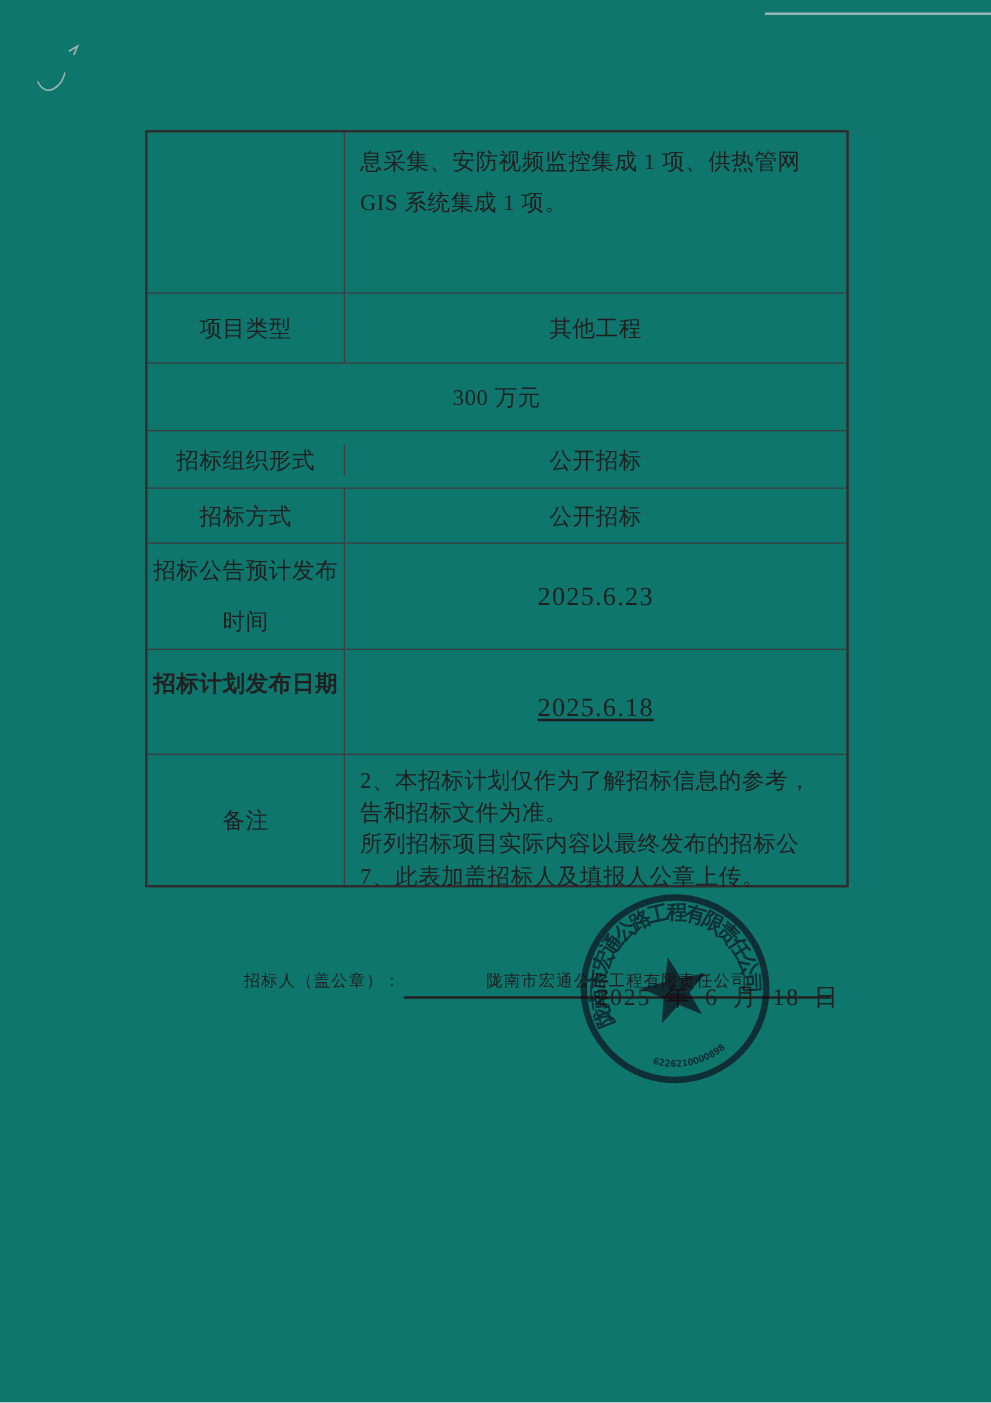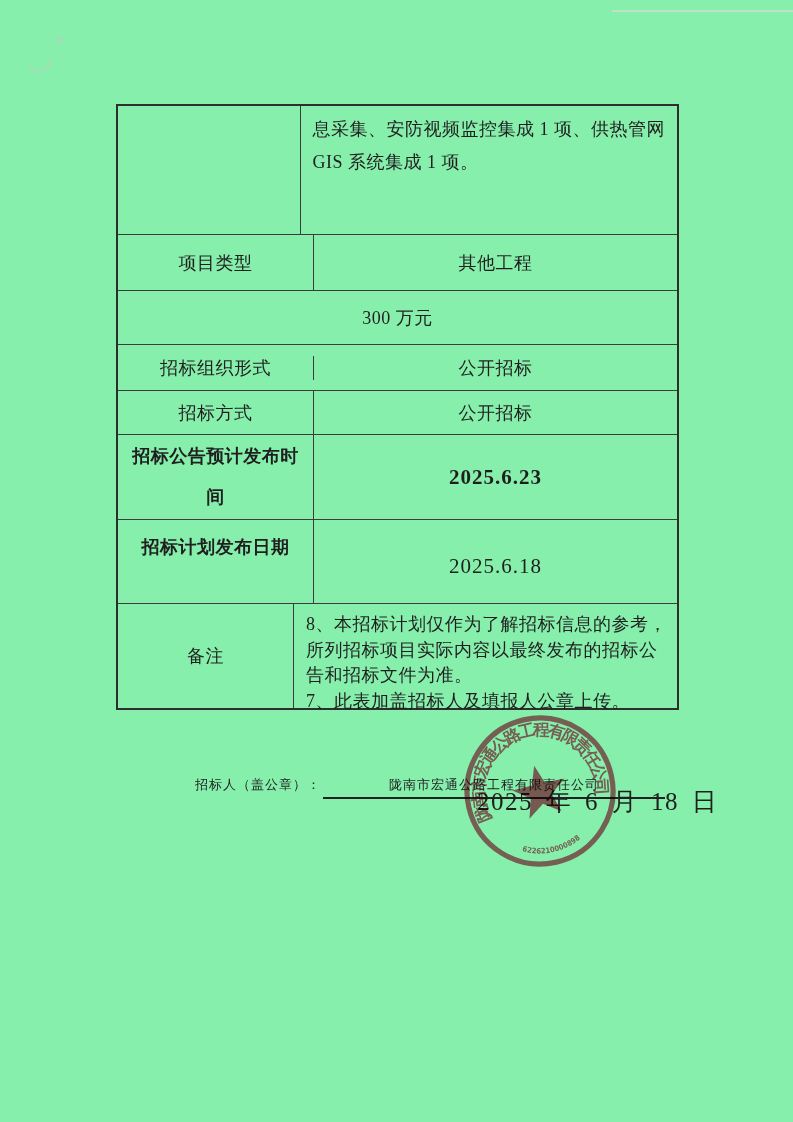--- a/index.html
+++ b/index.html
@@ -2,62 +2,62 @@
 <html><head>
 <meta charset="utf-8">
 <style>
   * { margin:0; padding:0; box-sizing:border-box; }
   html,body { background:#ffffff; }
   body {
     width:793px; height:1122px; position:relative; overflow:hidden;
     font-family:"Liberation Serif","DejaVu Serif",serif;
     color:#1f1f1f;
   }
-  .page { position:absolute; inset:0; background:#86efac; }
+  .page { position:absolute; inset:0; background:#0f766e; }
 
   
   .scan-line-top { position:absolute; top:10px; left:612px; width:181px; height:2px;
                    background:#dadad6; opacity:.65; }
   .pencil-marks { position:absolute; left:10px; top:25px; }
 
   
   .tbl { position:absolute; left:116px; top:104px; width:563px; height:606px;
          border:2px solid #2e2e2e; background:transparent; }
   .row { display:flex; border-top:1px solid #3c3c3c; }
   .row:first-child { border-top:none; }
-  .c-label { width:196px; border-right:1px solid #3c3c3c;
+  .c-label { width:158px; border-right:1px solid #3c3c3c;
              display:flex; align-items:center; justify-content:center;
              text-align:center; font-size:18px; letter-spacing:.5px; }
   .c-value { flex:1; display:flex; align-items:center; justify-content:center;
              font-size:18px; letter-spacing:.5px; }
   .r0 { height:128px; }
   .r1 { height:56px; }
   .r2 { height:54px; }
   .r3 { height:46px;align-items:center; }
   .r4 { height:44px; }
-  .r5 { height:85px;font-weight:bold; }
+  .r5 { height:85px; }
   .r6 { height:84px; }
   .r7 { height:105px; }
 
   .r0 .c-value { align-items:flex-start; justify-content:flex-start;
                  padding:7px 12px 0 12px; display:block; line-height:33px; }
   .r5 .c-label span { display:inline-block; width:172px; line-height:41px; }
   .r6 .c-label { align-items:flex-start; padding-top:15px;font-weight:bold; }
-  .r6 .c-value { align-items:flex-start; padding-top:34px; }
+  .r6 .c-value { align-items:flex-start; padding-top:34px;text-decoration:underline; }
   .r5 .c-value, .r6 .c-value { font-size:21px; letter-spacing:1px; }
   .r7 .c-value { align-items:flex-start; justify-content:flex-start;
                  padding:8px 10px 0 12px; display:block; line-height:25.5px; }
   .line { white-space:nowrap; }
 
   
   .sig-row { position:absolute; left:195px; top:776px; font-size:13px;
              letter-spacing:1px; white-space:nowrap; }
   .sig-blank { display:inline-block; width:342px; text-align:center;
                border-bottom:2px solid #222; padding-bottom:3px; margin-left:2px; }
-  .date-row { position:absolute; left:477px; top:785px; font-size:25px;
+  .date-row { position:absolute; left:477px; top:785px; font-size:19px;
               letter-spacing:1.5px; word-spacing:5px; white-space:nowrap; }
 
   
   .stamp { position:absolute; left:455px; top:706px; width:170px; height:170px;
            mix-blend-mode:multiply; opacity:.9; pointer-events:none; }
 </style>
 </head>
 <body>
 
 <div class="page">
@@ -109,23 +109,23 @@
         <div class="c-label">
           <span>招标计划发布日期</span>
         </div>
         <div class="c-value">2025.6.18</div>
       </div>
       <div class="row r7">
         <div class="c-label">
           <span>备注</span>
         </div>
         <div class="c-value">
-          <div class="line">8、本招标计划仅作为了解招标信息的参考，</div>
+          <div class="line">2、本招标计划仅作为了解招标信息的参考，</div>
+          <div class="line">告和招标文件为准。</div>
           <div class="line">所列招标项目实际内容以最终发布的招标公</div>
-          <div class="line">告和招标文件为准。</div>
           <div class="line">7、此表加盖招标人及填报人公章上传。</div>
         </div>
       </div>
     </div>
 
   <div class="sig-row">
     <span>招标人（盖公章）：</span><span class="sig-blank">陇南市宏通公路工程有限责任公司</span>
   </div>
 
   <div class="date-row">2025 年 6 月 18 日</div>

